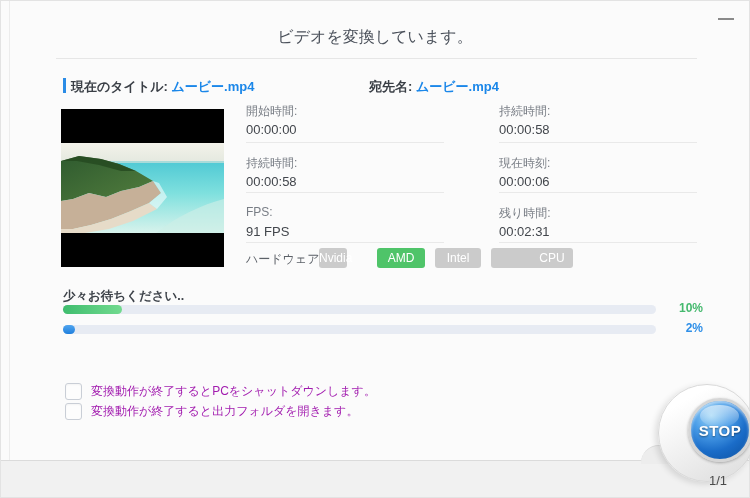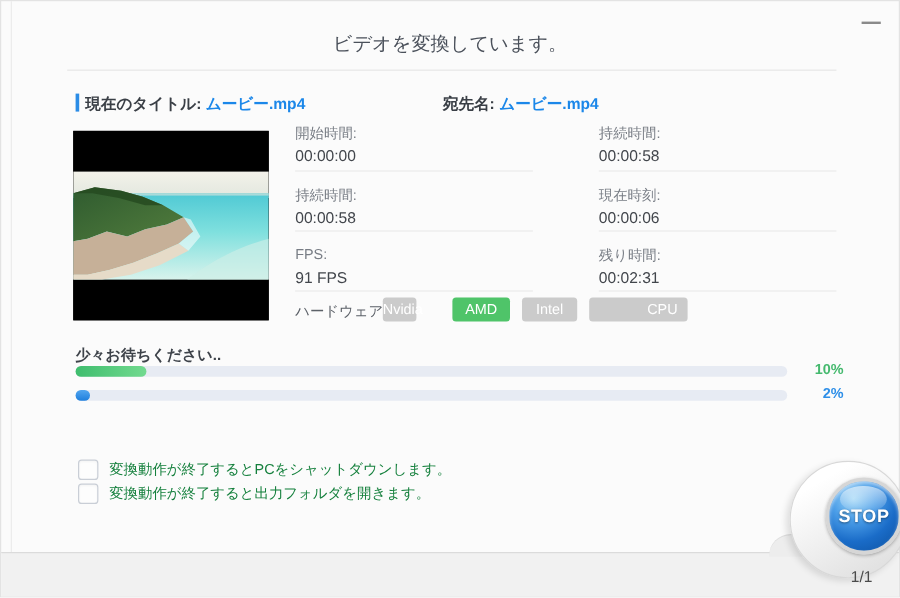--- a/index.html
+++ b/index.html
@@ -53,21 +53,21 @@
   .fill.green{background:linear-gradient(to right,#3fbd6e,#72da8f);}
   .fill.blue{background:linear-gradient(to bottom,#51a5ef,#1f7fdd);}
   .pct{position:absolute;left:660px;width:42px;text-align:right;font-size:12px;font-weight:bold;}
   .pct1{top:300px;color:#45b96e;} .pct2{top:320px;color:#2e8fe8;}
 
   
   .cb-row{position:absolute;left:64px;display:flex;align-items:center;cursor:pointer;}
   .cbr1{top:382px;} .cbr2{top:402px;}
   .cb-box{width:15px;height:15px;border:1px solid #c9ced6;border-radius:3px;background:#fdfdfd;
           box-shadow:inset 0 1px 2px rgba(0,0,0,.04);}
-  .cb-label{margin-left:9px;font-size:12px;color:#15803d;}
+  .cb-label{margin-left:9px;font-size:12px;color:#a21caf;}
 
   
   .footer-bar{position:absolute;left:0;right:0;bottom:0;height:36px;background:#f1f1f1;border-top:1px solid #dbdbdb;}
   .page-indicator{position:absolute;right:22px;top:472px;font-size:13px;color:#4a4a4a;z-index:6;}
 
   
   .stop-housing{position:absolute;left:657px;top:383px;width:96px;height:96px;border-radius:50%;
     background:linear-gradient(150deg,#ffffff 20%,#e2e2e2 85%);
     border:1px solid #d8d8d8;box-shadow:-3px 2px 6px rgba(0,0,0,.12);z-index:3;}
   .stop-wing{position:absolute;left:640px;top:444px;width:40px;height:18px;background:#ededed;

